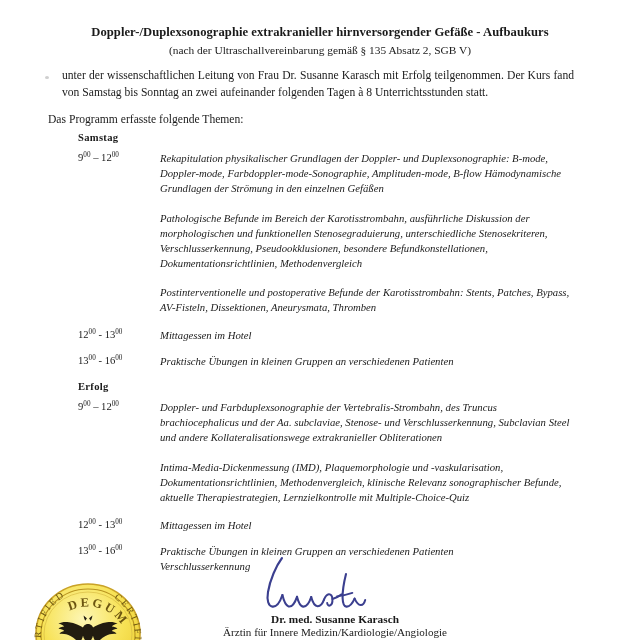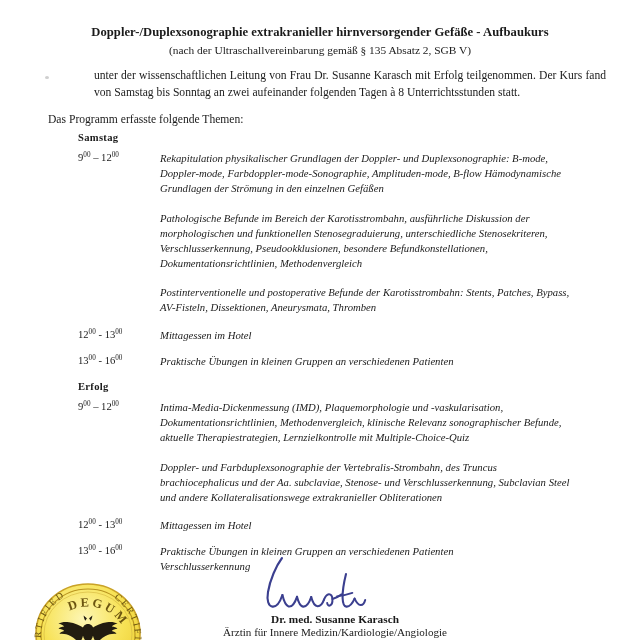--- a/index.html
+++ b/index.html
@@ -48,21 +48,20 @@
   
   .intro {
     position: absolute;
     left: 62px;
     top: 68px;
     width: 512px;
     font-size: 11.6px;
     line-height: 16.5px;
     text-align: justify;
     text-align-last: left;
-    margin-left: 32px;
   }
   .intro-2 {
     position: absolute;
     left: 48px;
     top: 112px;
     width: 512px;
     font-size: 11.6px;
     line-height: 16.5px;
   }
 
@@ -222,22 +221,22 @@
 
     <div class="day-heading sp-day">Erfolg</div>
 
     <div class="slot sp-1">
       <div class="slot-time">
         <span>9</span><sup>00</sup>
         <span>–</span>
         <span>12</span><sup>00</sup>
       </div>
       <div class="slot-body">
+        <p>Doppler- und Farbduplexsonographie der Vertebralis-Strombahn, des Truncus brachiocephalicus und der Aa. subclaviae, Stenose- und Verschlusserkennung, Subclavian Steel und andere Kollateralisationswege extrakranieller Obliterationen</p>
         <p>Intima-Media-Dickenmessung (IMD), Plaquemorphologie und -vaskularisation, Dokumentationsrichtlinien, Methodenvergleich, klinische Relevanz sonographischer Befunde, aktuelle Therapiestrategien, Lernzielkontrolle mit Multiple-Choice-Quiz</p>
-        <p>Doppler- und Farbduplexsonographie der Vertebralis-Strombahn, des Truncus brachiocephalicus und der Aa. subclaviae, Stenose- und Verschlusserkennung, Subclavian Steel und andere Kollateralisationswege extrakranieller Obliterationen</p>
       </div>
     </div>
 
     <div class="slot sp-2">
       <div class="slot-time">
         <span>12</span><sup>00</sup>
         <span>-</span>
         <span>13</span><sup>00</sup>
       </div>
       <div class="slot-body">

